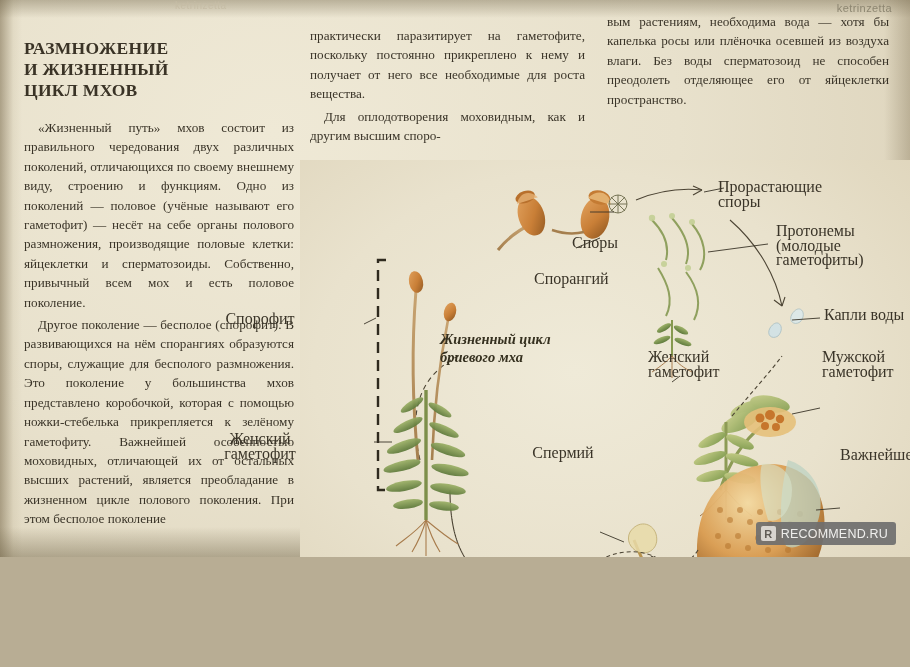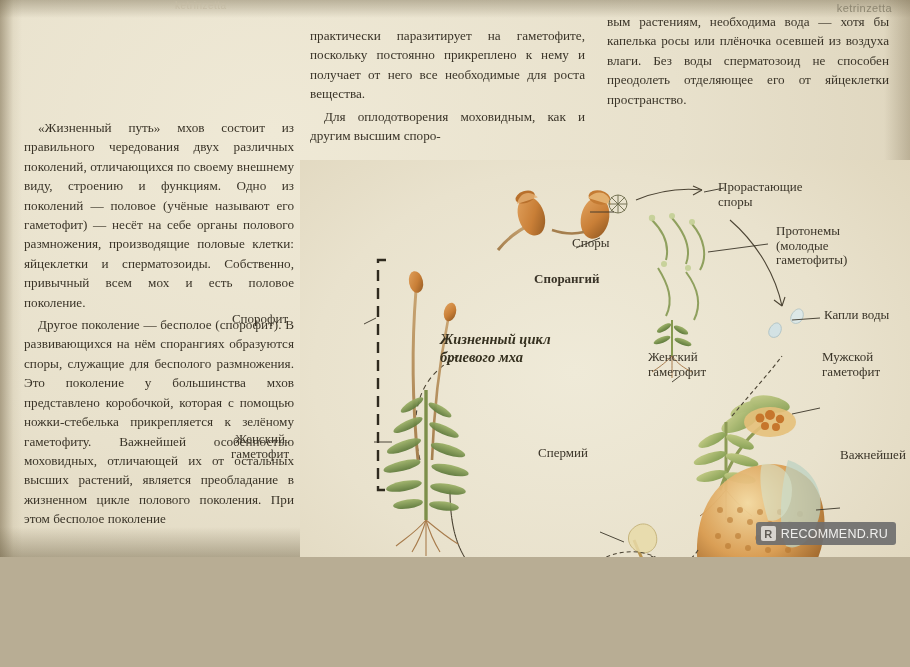--- a/index.html
+++ b/index.html
@@ -116,21 +116,21 @@
     text-align: left;
     font-weight: bold;
     font-style: italic;
     font-size: 14.5px;
     line-height: 18px;
     color: #35301f;
   }
   .fig-label {
     position: absolute;
     font-family: "Liberation Serif", serif;
-    font-size: 13px;
+    font-size: 16px;
     line-height: 14.5px;
     color: #3a3428;
   }
   .fig-label.ctr { text-align: right; }
   .fig-label.rt  { text-align: center; }
 
   svg { display: block; }
   .fig-svg { position: absolute; left: 0; top: 0; }
 
   
@@ -166,20 +166,23 @@
 <div id="page">
   <div class="paper"></div>
   <div class="gutter"></div>
   <div class="top-shadow"></div>
   <div class="bottom-shadow"></div>
   <div class="right-shadow"></div>
 
   <div class="watermark-faint">ketrinzetta</div>
   <div class="watermark">ketrinzetta</div>
 
+  <div class="title"><span style="white-space: pre-line;">РАЗМНОЖЕНИЕ
+И ЖИЗНЕННЫЙ
+ЦИКЛ МХОВ</span></div>
 
   <div class="col" id="col1">
     <p>«Жизненный путь» мхов состоит из правильного чередования двух различных поколений, отличающихся по своему внешнему виду, строению и функциям. Одно из поколений — половое (учёные называют его гаметофит) — несёт на себе органы полового размножения, производящие половые клетки: яйцеклетки и спермато­зоиды. Собственно, привычный всем мох и есть половое поколение.</p>
     <p>Другое поколение — бесполое (спорофит). В развивающихся на нём спорангиях образуются споры, служащие для бесполого размножения. Это поколение у большинства мхов представлено коробочкой, которая с помощью ножки-стебелька прикрепляется к зелёному гаметофиту. Важнейшей особенностью моховидных, отличающей их от остальных высших растений, является преобладание в жизненном цикле полового поколения. При этом бесполое поколение</p>
   </div>
 
   <div class="col" id="col2">
     <p style="text-indent:0;">практически паразитирует на гаметофите, поскольку постоянно прикреплено к нему и получает от него все необходимые для роста вещества.</p>
     <p>Для оплодотворения моховидным, как и другим высшим споро-</p>
   </div>
@@ -466,21 +469,21 @@
       <span style="white-space: pre-line;">Женский
 гаметофит</span>
     </div>
     <div class="fig-label ctr" style="left:106px; top:398px; width:90px;">
       <span style="white-space: pre-line;">Зародыш</span>
     </div>
     <div class="fig-label" style="left:272px; top:76px; width:70px;">
       <span style="white-space: pre-line;">Споры</span>
     </div>
     <div class="fig-label" style="left:234px; top:112px; width:90px;">
-      <span style="white-space: pre-line; font-weight: bold;">Спорангий</span>
+      <span style="white-space: pre-line;">Спорангий</span>
     </div>
     <div class="fig-label" style="left:418px; top:20px; width:120px;">
       <span style="white-space: pre-line;">Прорастающие
 споры</span>
     </div>
     <div class="fig-label" style="left:476px; top:64px; width:110px;">
       <span style="white-space: pre-line;">Протонемы
 (молодые
 гаметофиты)</span>
     </div>

